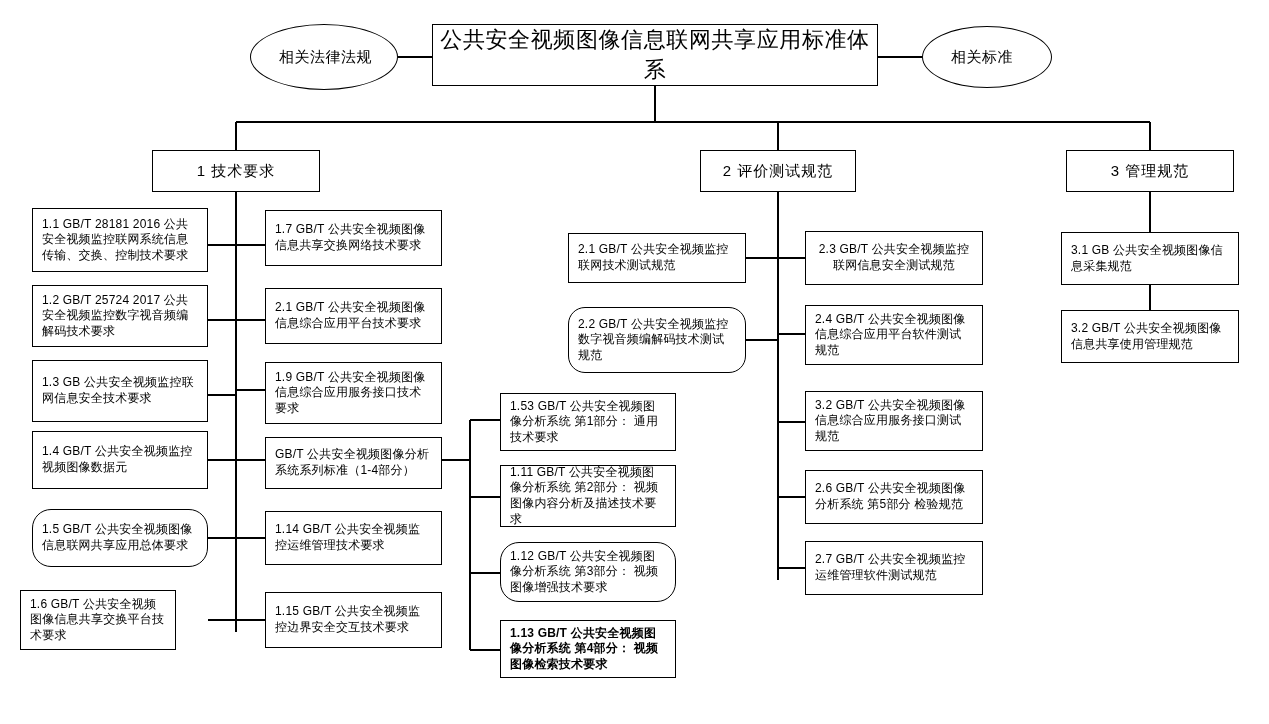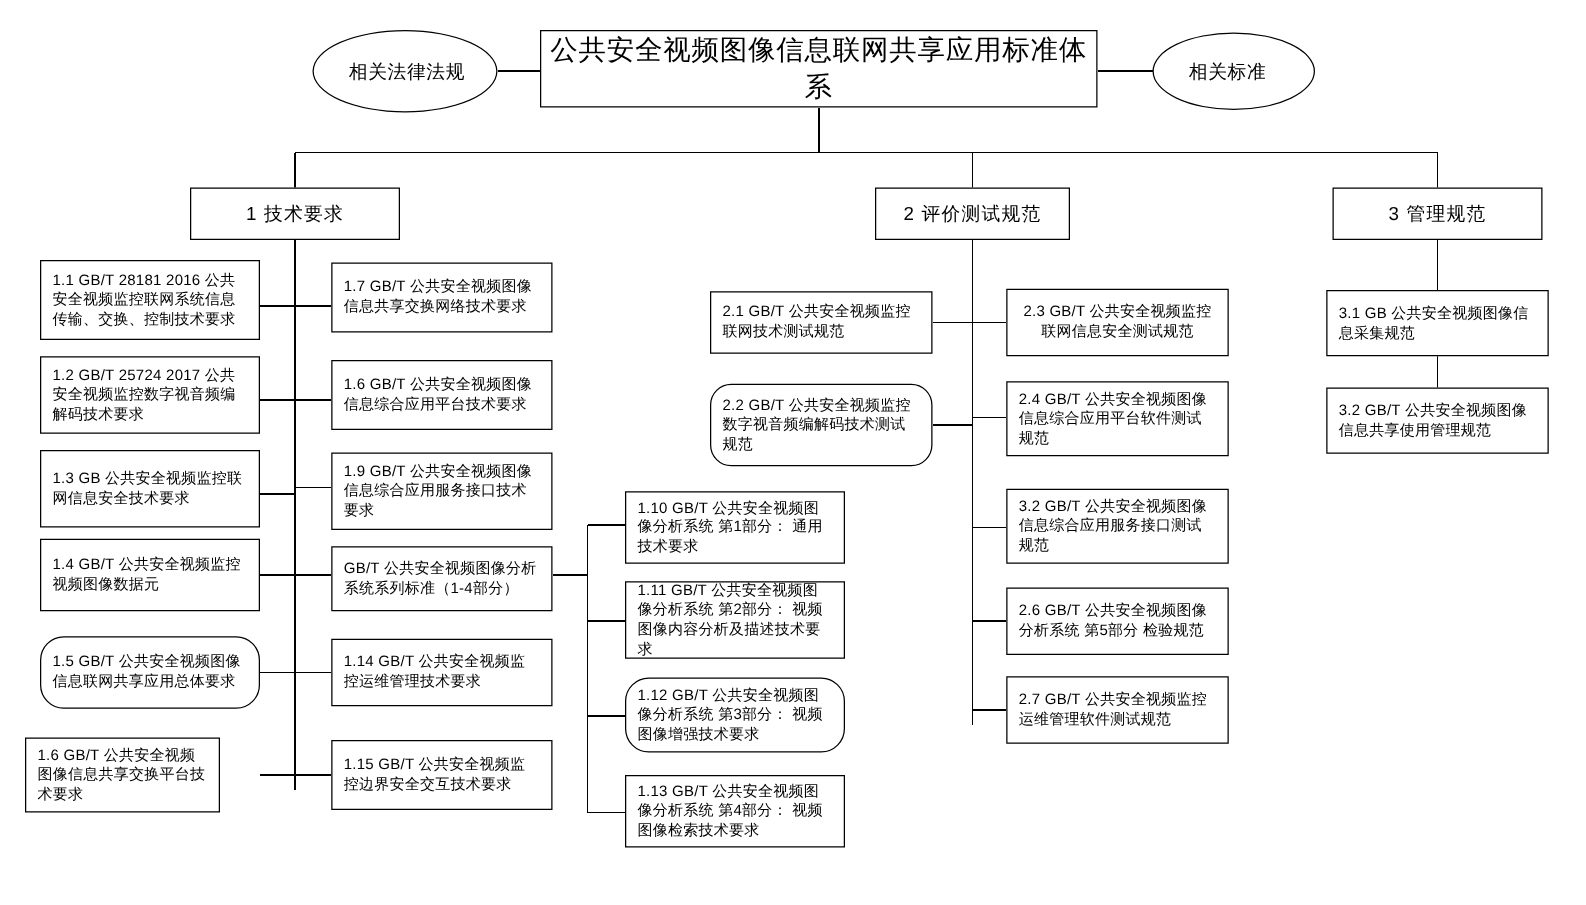--- a/index.html
+++ b/index.html
@@ -113,45 +113,45 @@
     <span class="txt">1.5 GB/T 公共安全视频图像信息联网共享应用总体要求</span>
     </div>
   <div class="node leaf" style="left:20px;top:590px;width:156px;height:60px;">
     <span class="txt">1.6 GB/T 公共安全视频图像信息共享交换平台技术要求</span>
     </div>
 
   <div class="node leaf" style="left:265px;top:210px;width:177px;height:56px;">
     <span class="txt">1.7 GB/T 公共安全视频图像信息共享交换网络技术要求</span>
     </div>
   <div class="node leaf" style="left:265px;top:288px;width:177px;height:56px;">
-    <span class="txt">1.6 GB/T 公共安全视频图像信息综合应用平台技术要求</span>
+    <span class="txt">2.1 GB/T 公共安全视频图像信息综合应用平台技术要求</span>
     </div>
   <div class="node leaf" style="left:265px;top:362px;width:177px;height:62px;justify-content:center;">
     <span class="txt">1.9 GB/T 公共安全视频图像信息综合应用服务接口技术要求</span>
     </div>
   <div class="node leaf" style="left:265px;top:437px;width:177px;height:52px;">
     <span class="txt">GB/T 公共安全视频图像分析系统系列标准（1-4部分）</span>
     </div>
   <div class="node leaf" style="left:265px;top:511px;width:177px;height:54px;">
     <span class="txt">1.14  GB/T 公共安全视频监控运维管理技术要求</span>
     </div>
   <div class="node leaf" style="left:265px;top:592px;width:177px;height:56px;">
     <span class="txt">1.15 GB/T 公共安全视频监控边界安全交互技术要求</span>
     </div>
 
   <div class="node leaf" style="left:500px;top:393px;width:176px;height:58px;">
-    <span class="txt">1.10  GB/T 公共安全视频图像分析系统 第1部分： 通用技术要求</span>
+    <span class="txt">1.53  GB/T 公共安全视频图像分析系统 第1部分： 通用技术要求</span>
     </div>
   <div class="node leaf" style="left:500px;top:465px;width:176px;height:62px;">
     <span class="txt">1.11  GB/T 公共安全视频图像分析系统 第2部分： 视频图像内容分析及描述技术要求</span>
     </div>
   <div class="node leaf" style="left:500px;top:542px;width:176px;height:60px;border-radius:19px;">
     <span class="txt">1.12  GB/T 公共安全视频图像分析系统 第3部分： 视频图像增强技术要求</span>
     </div>
-  <div class="node leaf" style="left:500px;top:620px;width:176px;height:58px;">
+  <div class="node leaf" style="left:500px;top:620px;width:176px;height:58px;font-weight:bold;">
     <span class="txt">1.13  GB/T 公共安全视频图像分析系统 第4部分： 视频图像检索技术要求</span>
     </div>
 
   <div class="node leaf" style="left:568px;top:233px;width:178px;height:50px;">
     <span class="txt">2.1 GB/T 公共安全视频监控联网技术测试规范</span>
     </div>
   <div class="node leaf" style="left:568px;top:307px;width:178px;height:66px;border-radius:17px;">
     <span class="txt">2.2 GB/T 公共安全视频监控数字视音频编解码技术测试规范</span>
     </div>
 

